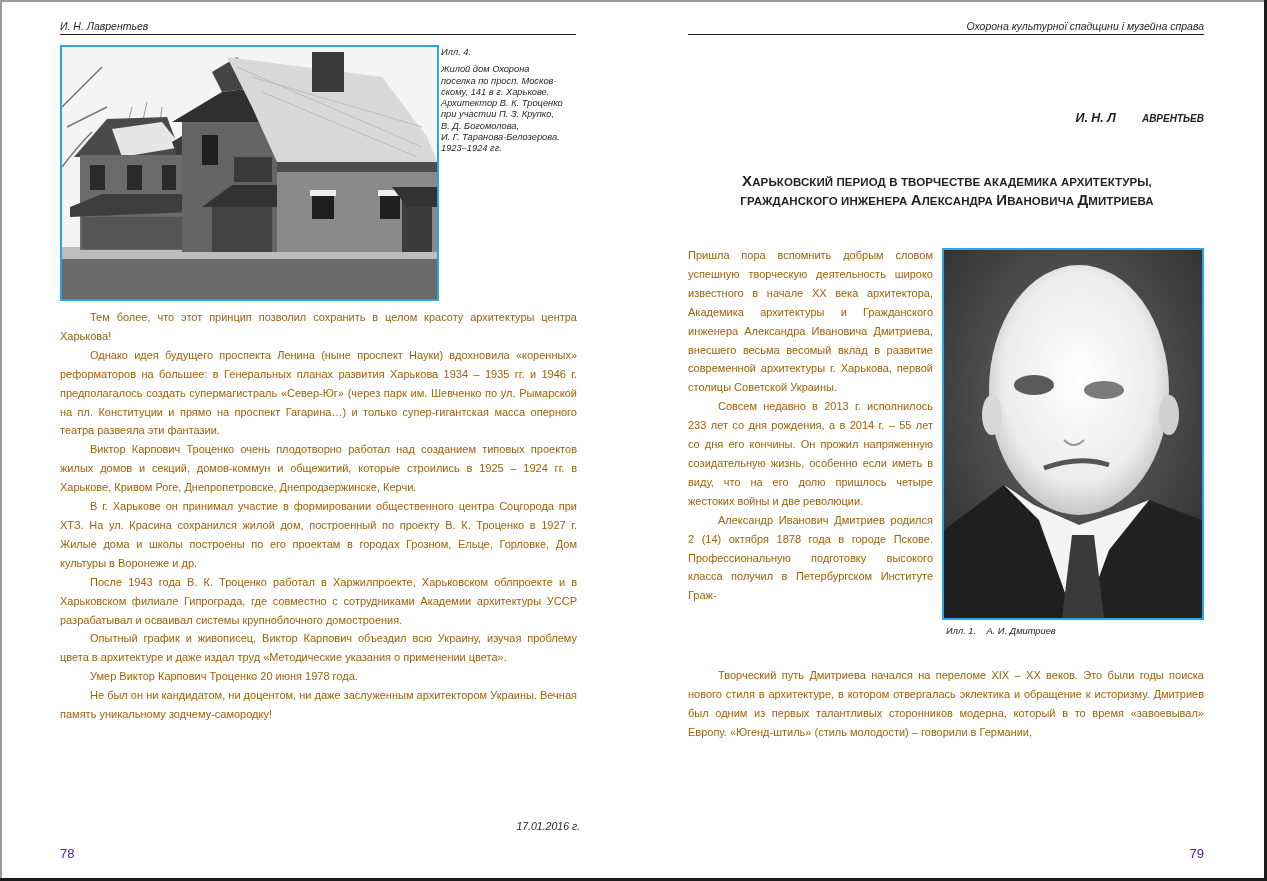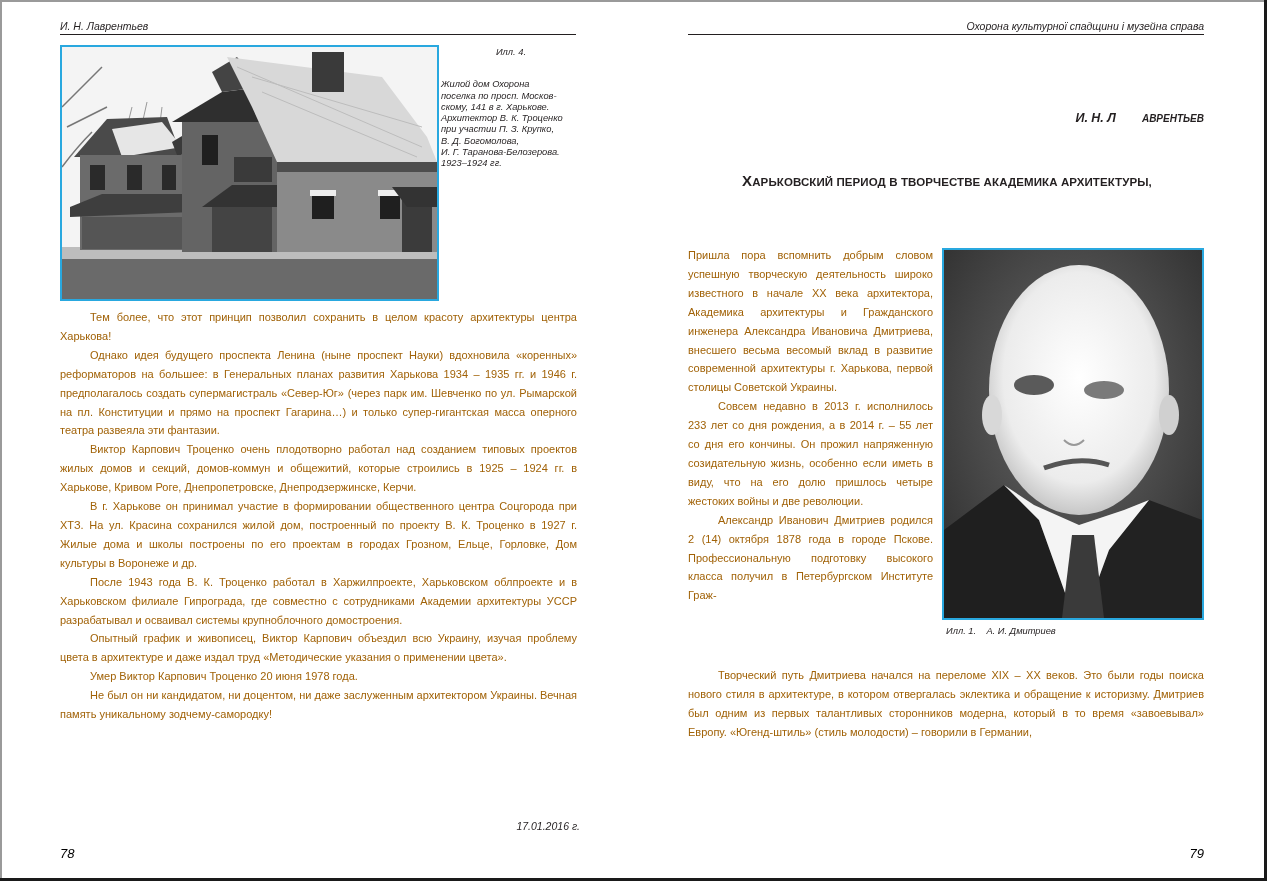--- a/index.html
+++ b/index.html
@@ -14,21 +14,21 @@
   .head-rule { position:absolute; top:34px; height:1px; background:#231f20; }
 
   .photo { position:absolute; border:2px solid #29a8df; box-sizing:border-box; overflow:hidden; }
 
   .caption { position:absolute; font-size:9.3px; font-style:italic; line-height:11.3px; color:#231f20; }
 
   .body-text { position:absolute; font-size:11px; line-height:18.9px; text-align:justify; color:#a16207; }
   .body-text p { margin:0; text-indent:30px; }
   .body-text p.noindent { text-indent:0; }
 
-  .page-num { position:absolute; top:846px; font-size:13px; color:#000000;font-style:italic; }
+  .page-num { position:absolute; top:846px; font-size:13px; color:#4c1d95; }
   .date-sign { position:absolute; top:820px; font-size:10.5px; font-style:italic; right:calc(1267px - 580px); }
 
   .author-top { position:absolute; top:111px; right:calc(1267px - 1204px); font-size:12.5px; font-weight:bold; font-style:italic; }
   .author-top .sc { font-size:10px;padding-left:26px; }
   .article-title { position:absolute; top:172px; left:690px; width:514px; text-align:center;
                    font-weight:bold; font-size:11.5px; line-height:17px; letter-spacing:0.1px; }
   .article-title .cap { font-size:15px; }
 </style>
 </head>
 <body>
@@ -83,21 +83,21 @@
       <rect x="250" y="148" width="22" height="24" fill="#1f1f1f"></rect>
       <rect x="248" y="143" width="26" height="6" fill="#eee"></rect>
       <rect x="318" y="148" width="20" height="24" fill="#1f1f1f"></rect>
       <rect x="316" y="143" width="24" height="6" fill="#eee"></rect>
       <rect x="340" y="150" width="30" height="55" fill="#3b3b3b"></rect>
       <polygon points="330,140 375,140 375,160 345,160" fill="#333"></polygon>
     </svg>
   </div>
 
   <div class="caption" style="left:441px; top:47px; width:140px;">
-    <div style="margin-bottom:21px;text-align:center;">Илл. 4.</div>
+    <div style="margin-bottom:6px;">Илл. 4.</div>
     <div>Жилой дом Охорона</div>
     <div>поселка по просп. Москов-</div>
     <div>скому, 141 в г. Харькове.</div>
     <div>Архитектор В. К. Троценко</div>
     <div>при участии П. З. Крупко,</div>
     <div>В. Д. Богомолова,</div>
     <div>И. Г. Таранова-Белозерова.</div>
     <div>1923–1924 гг.</div>
   </div>
 
@@ -118,20 +118,23 @@
 
 <div>
   <div class="running-head" style="right:calc(1267px - 1204px);">Охорона культурної спадщини і музейна справа</div>
   <div class="head-rule" style="left:688px; width:516px;"></div>
 
   <div class="author-top"><span>И. Н. Л</span><span class="sc">АВРЕНТЬЕВ</span></div>
 
   <div class="article-title">
     <div>
       <span class="cap">Х</span><span>АРЬКОВСКИЙ ПЕРИОД В ТВОРЧЕСТВЕ АКАДЕМИКА АРХИТЕКТУРЫ,</span>
+    </div>
+    <div>
+      <span>ГРАЖДАНСКОГО ИНЖЕНЕРА </span><span class="cap">А</span><span>ЛЕКСАНДРА </span><span class="cap">И</span><span>ВАНОВИЧА </span><span class="cap">Д</span><span>МИТРИЕВА</span>
     </div>
   </div>
 
   <div class="body-text" style="left:688px; top:246px; width:245px;">
     <p class="noindent">Пришла пора вспомнить добрым словом успешную творческую деятельность широко известного в начале XX века архитектора, Академика архитектуры и Гражданского инженера Александра Ивановича Дмитриева, внесшего весьма весомый вклад в развитие современной архитектуры г. Харькова, первой столицы Советской Украины.</p>
     <p>Совсем недавно в 2013 г. исполнилось 233 лет со дня рождения, а в 2014 г. – 55 лет со дня его кончины. Он прожил напряженную созидательную жизнь, особенно если иметь в виду, что на его долю пришлось четыре жестоких войны и две революции.</p>
     <p>Александр Иванович Дмитриев родился 2 (14) октября 1878 года в городе Пскове. Профессиональную подготовку высокого класса получил в Петербургском Институте Граж-</p>
   </div>
 
   <div class="photo" style="left:942px; top:248px; width:262px; height:372px;">

